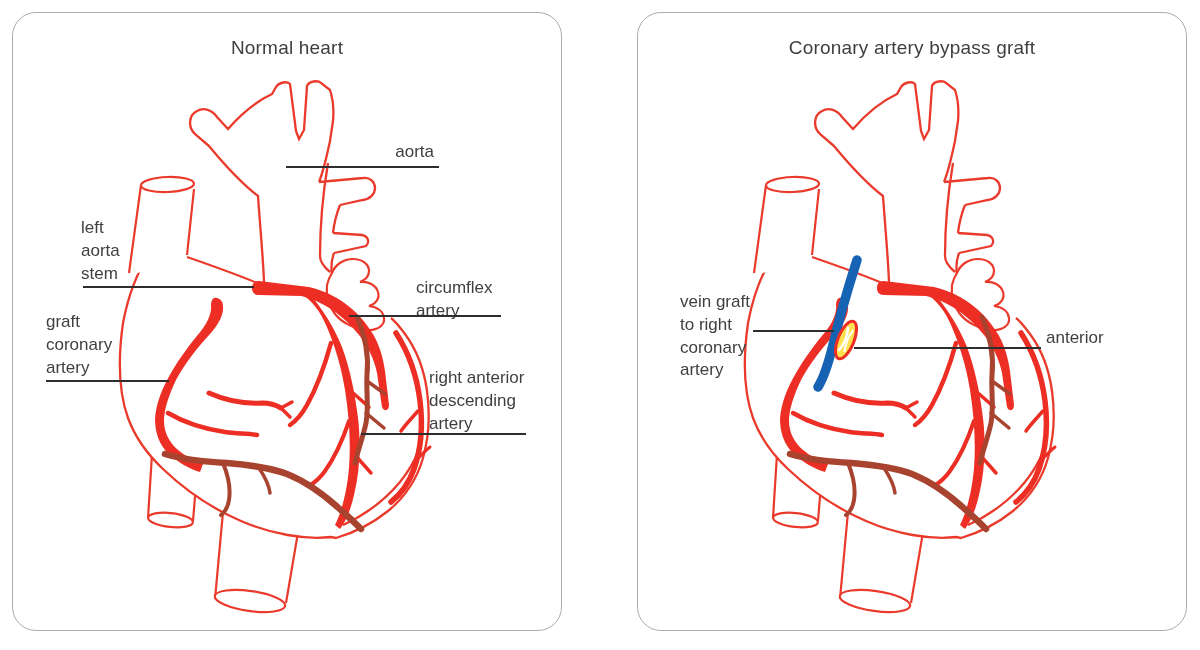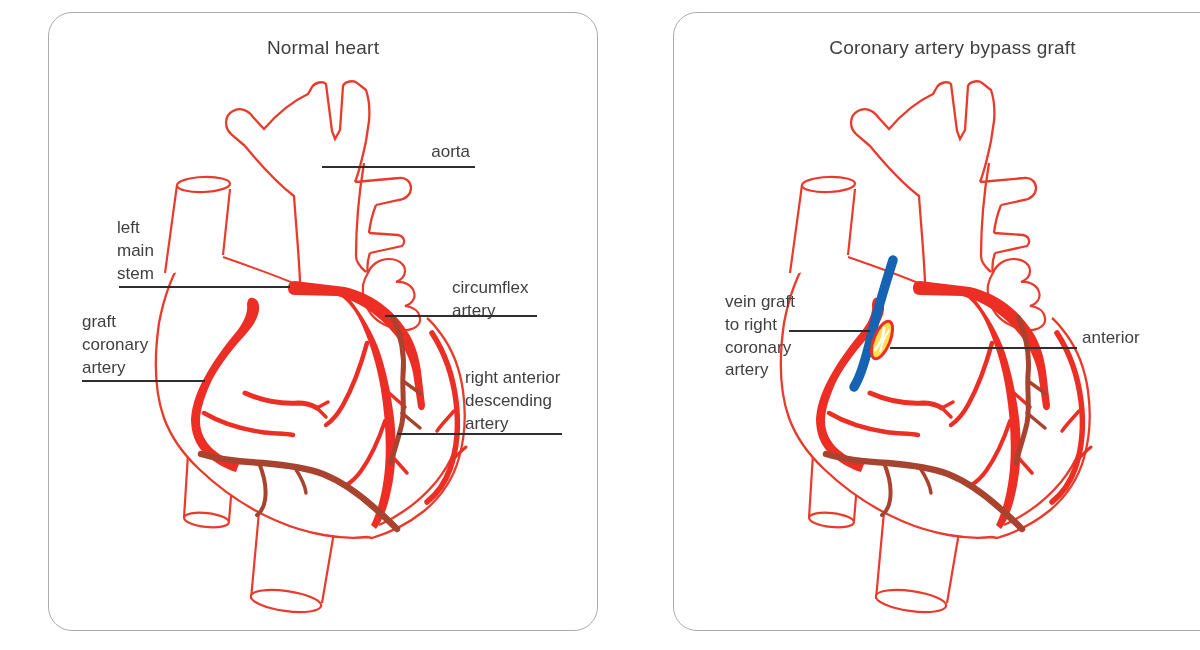--- a/index.html
+++ b/index.html
@@ -3,23 +3,23 @@
 <meta charset="utf-8">
 <style>
   :root{
     --ol:#e93a2c; --red:#ed2e24; --dk:#a8432f; --blue:#1763b3;
     --yellow:#ffe14f; --text:#3f3f3f; --line:#2e2e2e; --border:#ababab; --bg:#ffffff;
   }
   html,body{margin:0;padding:0;background:var(--bg);}
   .stage{position:relative;width:1200px;height:650px;background:var(--bg);
          font-family:"Liberation Sans",sans-serif;overflow:hidden;}
   .panel{position:absolute;top:12px;width:548px;height:617px;background:#fff;
-         border:1.6px solid var(--border);border-radius:24px;margin-left:36px;}
+         border:1.6px solid var(--border);border-radius:24px;}
   .panel.left{left:12px;}
-  .panel.right{left:637px;padding-left:9px;}
+  .panel.right{left:637px;}
   .panel-title{position:absolute;top:24px;left:0;right:0;text-align:center;
                font-size:19px;color:var(--text);letter-spacing:.2px;}
   svg.art{position:absolute;left:0;top:0;width:551px;height:620px;z-index:1;}
   .label{position:absolute;font-size:17px;line-height:1.34;color:var(--text);
          white-space:pre-line;z-index:2;}
   .leader{position:absolute;height:1.7px;background:var(--line);z-index:2;}
 </style>
 </head>
 <body>
 
@@ -87,21 +87,21 @@
 <div class="stage">
 
   <div class="panel left">
     <div class="panel-title">Normal heart</div>
     <svg class="art" viewBox="0 0 551 620">
       <use href="#heartArt"></use>
     </svg>
     <div class="label" style="right:127px;top:128px;">aorta</div>
     <div class="leader" style="left:273px;top:153px;width:153px"></div>
     <div class="label" style="left:68px;top:204px">left
-main
+aorta
 stem</div>
     <div class="leader" style="left:70px;top:273px;width:171px"></div>
     <div class="label" style="left:33px;top:298px">graft
 coronary
 artery</div>
     <div class="leader" style="left:33px;top:367px;width:123px"></div>
     <div class="label" style="left:403px;top:264px">circumflex
 artery</div>
     <div class="leader" style="left:336px;top:302px;width:152px"></div>
     <div class="label" style="left:416px;top:354px">right anterior
@@ -114,21 +114,21 @@
     <div class="panel-title">Coronary artery bypass graft</div>
     <svg class="art" viewBox="0 0 551 620">
       <use href="#heartArt"></use>
       <path d="M219,247 C211,272 202,302 195,332 C190,352 185,366 180,374" fill="none" style="stroke:var(--blue)" stroke-width="9.5" stroke-linecap="round"></path>
       <g transform="translate(208,327) rotate(22)">
         <ellipse rx="8" ry="20" style="fill:var(--yellow);stroke:var(--red)" stroke-width="3"></ellipse>
         <path d="M-3,-13 C0,-5 0,5 -3,13" fill="none" stroke="#ffffff" stroke-width="2.6"></path>
         <path d="M3,-12 C1,-4 1,4 3,12" fill="none" stroke="#ffffff" stroke-width="2"></path>
       </g>
     </svg>
-    <div class="label" style="left:51px;top:278px">vein graft
+    <div class="label" style="left:42px;top:278px">vein graft
 to right
 coronary
 artery</div>
     <div class="leader" style="left:115px;top:317px;width:81px"></div>
     <div class="label" style="left:408px;top:314px">anterior</div>
     <div class="leader" style="left:216px;top:334px;width:187px"></div>
   </div>
 
 </div>
 

